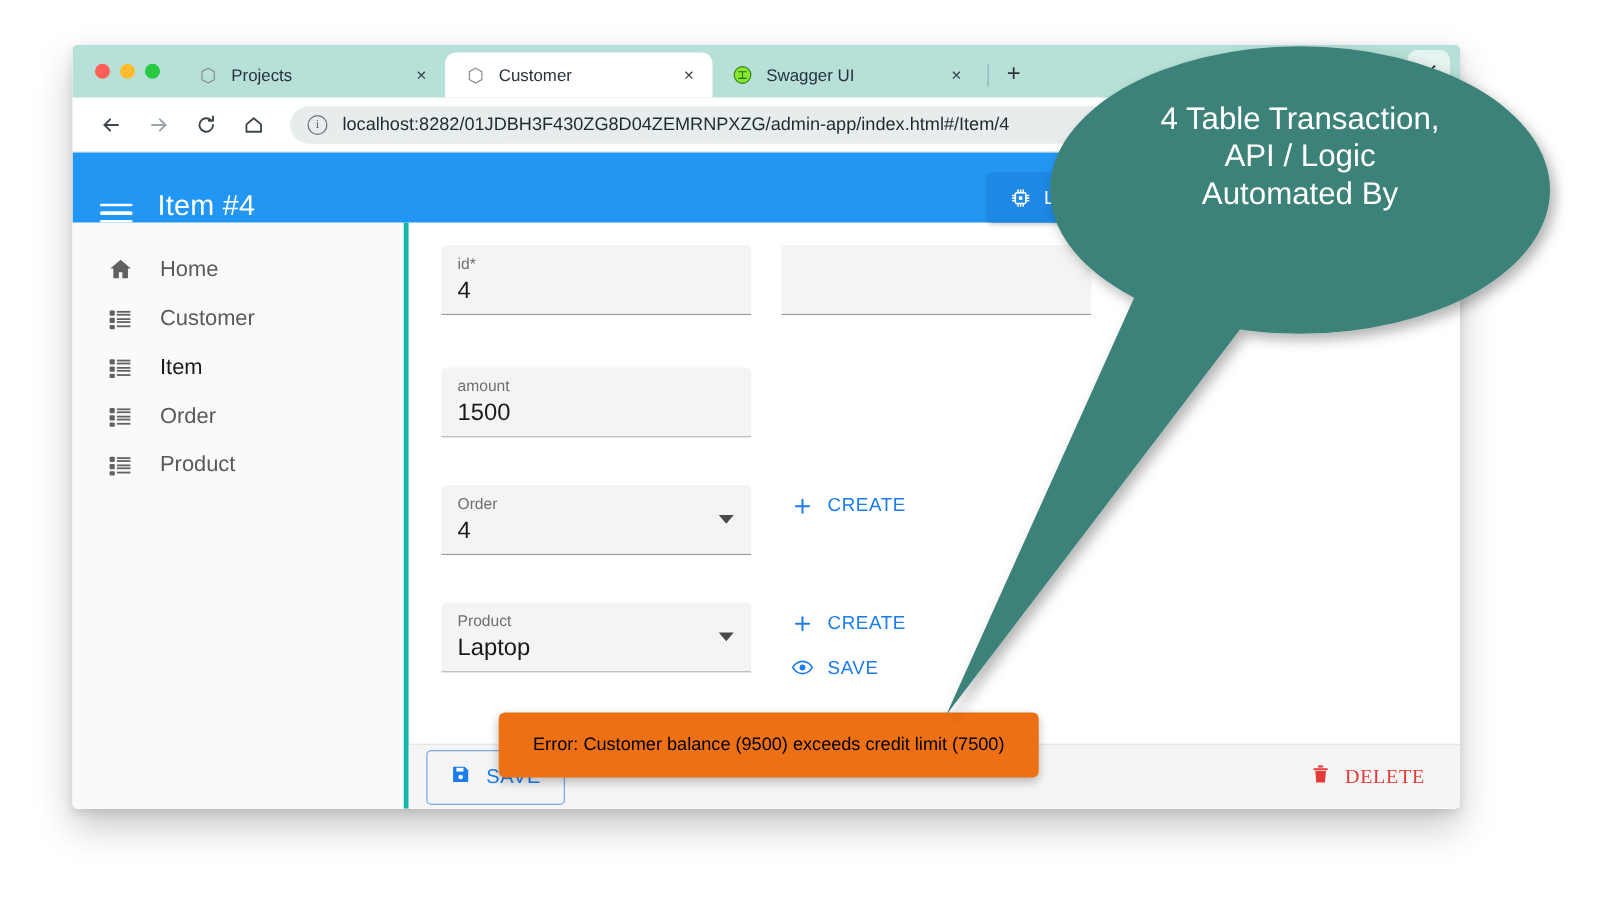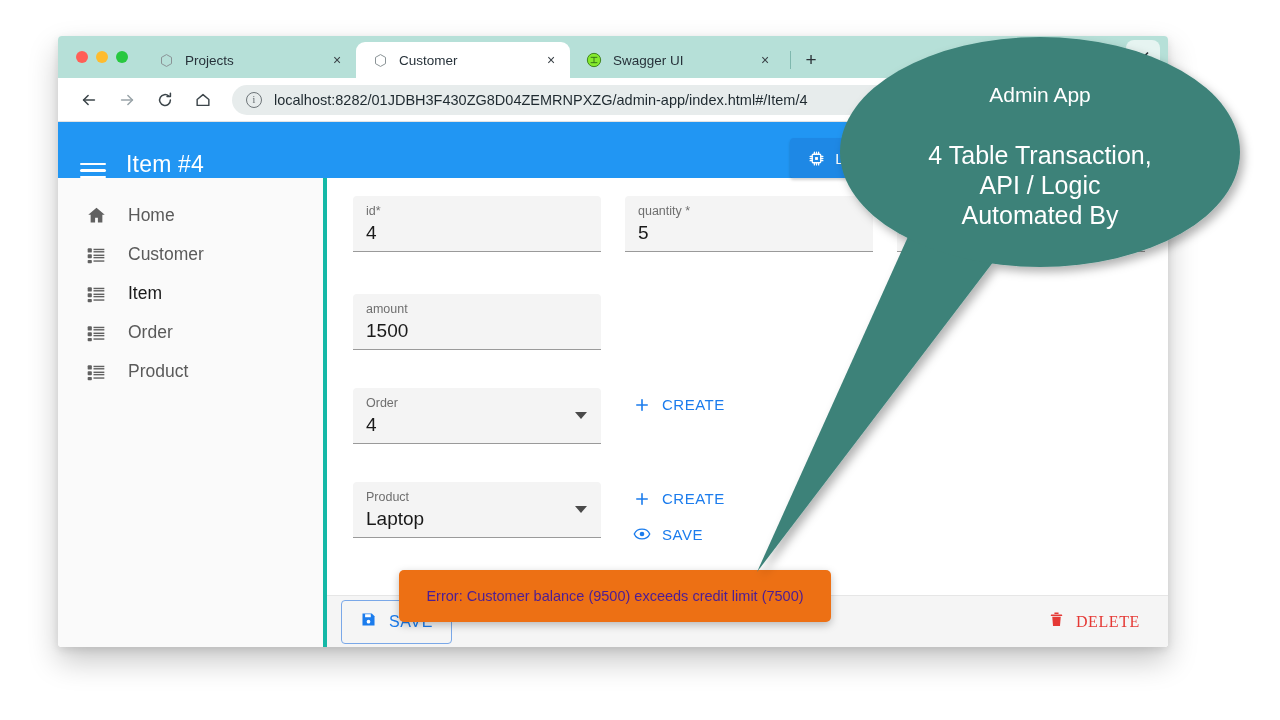--- a/index.html
+++ b/index.html
@@ -207,21 +207,21 @@
   }
 
   
   .toast {
     position: absolute;
     left: 399px; top: 570px;
     width: 432px; height: 52px;
     background: #ed7014;
     border-radius: 5px;
     display: flex; align-items: center; justify-content: center;
-    color: #4c1d95; font-size: 14.5px;
+    color: #000000; font-size: 14.5px;
     box-shadow: 0 3px 8px rgba(0,0,0,0.25);
     z-index: 40;
     white-space: nowrap;
   }
 
   
   .callout { position: absolute; left: 0; top: 0; width: 1280px; height: 720px; z-index: 50; pointer-events: none; }
   .callout svg { display: block; }
   .callout-text {
     position: absolute;
@@ -446,24 +446,20 @@
           </div>
         </div>
 
         <div class="content">
           <div class="form-area">
 
             <div class="field-row" style="margin-bottom:42px;">
               <div class="field">
                 <div class="flabel"><span>id</span><span class="req">*</span></div>
                 <div class="fvalue">4</div>
-              </div>
-              <div class="field">
-                <div class="flabel"><span>quantity</span><span class="req"> *</span></div>
-                <div class="fvalue">5</div>
               </div>
               <div class="field"></div>
             </div>
 
             <div class="field-row" style="margin-bottom:38px;">
               <div class="field">
                 <div class="flabel">amount</div>
                 <div class="fvalue">1500</div>
               </div>
             </div>
@@ -553,20 +549,19 @@
         <filter id="calloutShadow" x="-20%" y="-20%" width="150%" height="150%">
           <feDropShadow dx="4" dy="5" stdDeviation="5" flood-color="#000" flood-opacity="0.30"></feDropShadow>
         </filter>
       </defs>
       <g filter="url(#calloutShadow)">
         <polygon points="920,210 1010,240 757,572" fill="#3d8279"></polygon>
         <ellipse cx="1040" cy="152" rx="200" ry="115" fill="#3d8279"></ellipse>
       </g>
     </svg>
     <div class="callout-text">
-      <div class="l1">Admin App</div>
       <div class="l2">4 Table Transaction,</div>
       <div class="l2">API / Logic</div>
       <div class="l2">Automated By</div>
     </div>
   </div>
 
 </div>
 
 </body></html>

